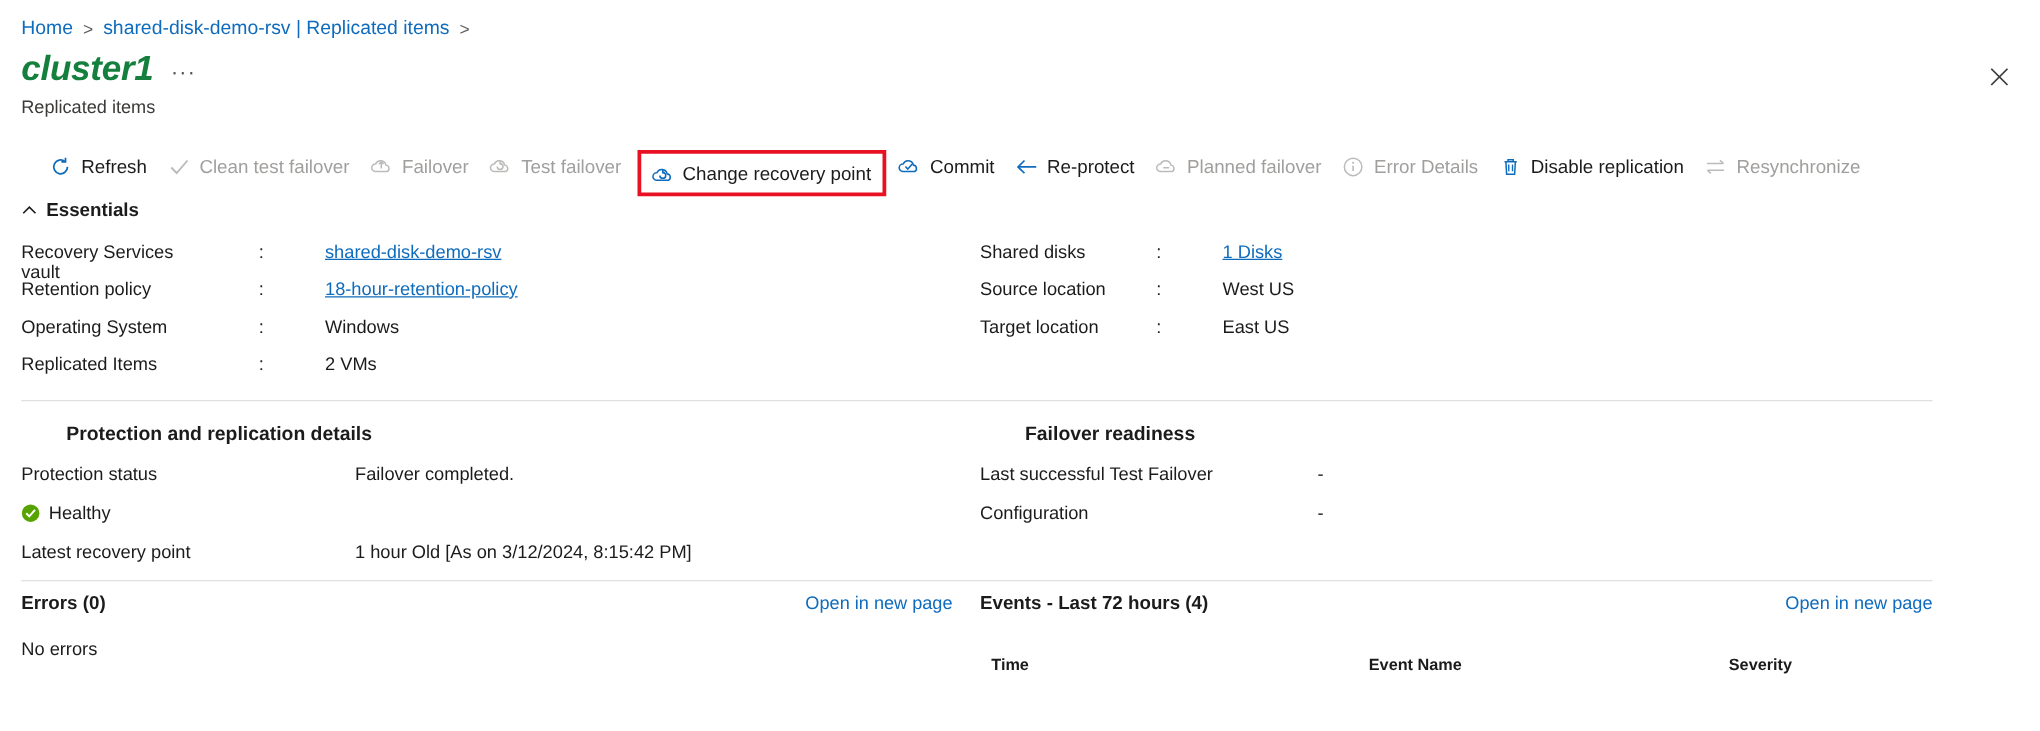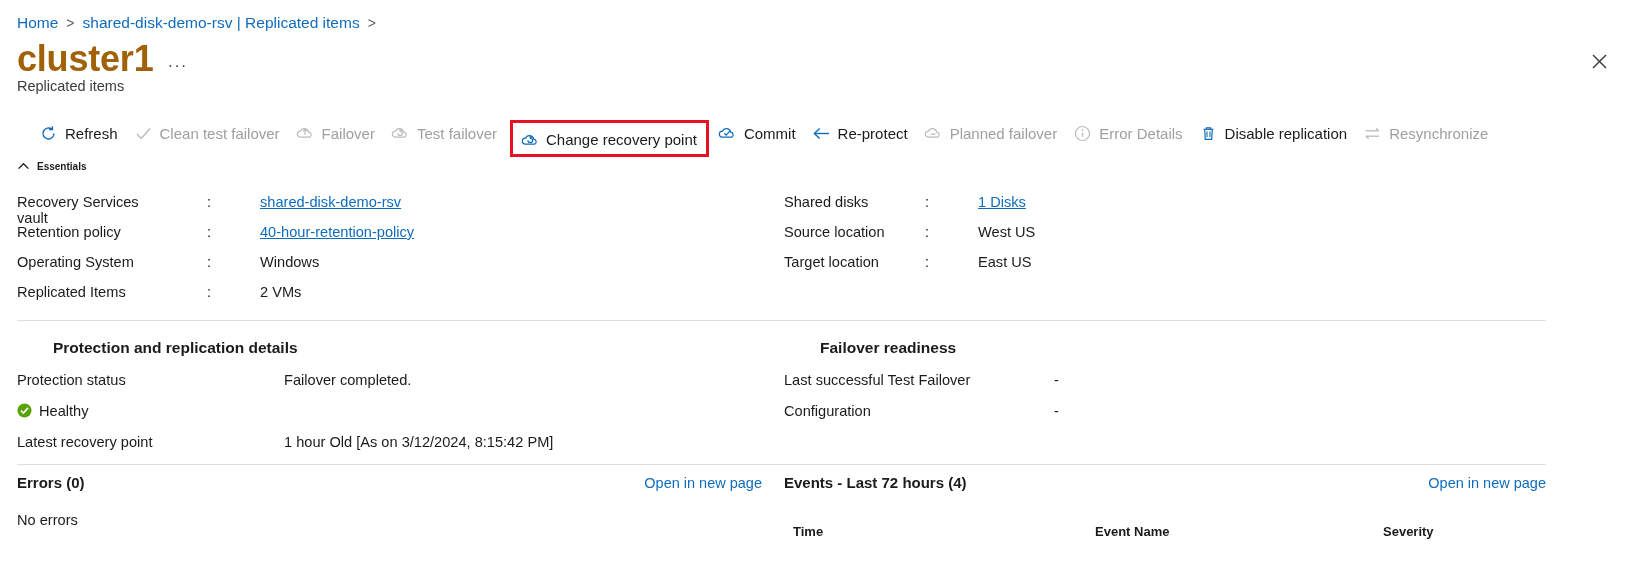--- a/index.html
+++ b/index.html
@@ -40,25 +40,26 @@
   
   .title-row {
     position: absolute;
     left: 17px;
     top: 41px;
     display: flex;
     align-items: flex-end;
     gap: 14px;
   }
   .page-title {
-    font-size: 36px;
+    font-size: 28px;
     font-weight: 600;
     line-height: 1;
-    color: #a16207;
+    color: #15803d;
     letter-spacing: -0.2px;
+    font-style: italic;
   }
   .ellipsis-btn {
     font-size: 17px;
     color: #4a4a4a;
     line-height: 1;
     padding-bottom: 3px;
     cursor: pointer;
     letter-spacing: 1px;
   }
   .subtitle {
@@ -126,21 +127,21 @@
   }
 
   
   .essentials-head {
     position: absolute;
     left: 17px;
     top: 160px;
     display: flex;
     align-items: center;
     gap: 7px;
-    font-size: 10px;
+    font-size: 15px;
     font-weight: 700;
     color: #1b1b1b;
     cursor: pointer;
   }
   .chev {
     width: 13px;
     height: 13px;
     display: inline-flex;
     align-items: center;
     justify-content: center;
@@ -440,21 +441,21 @@
 
 <div class="ess-col-left">
   <div class="ess-row">
     <span class="ess-key">Recovery Services vault</span>
     <span class="ess-colon">:</span>
     <span class="ess-val"><a>shared-disk-demo-rsv</a></span>
   </div>
   <div class="ess-row">
     <span class="ess-key">Retention policy</span>
     <span class="ess-colon">:</span>
-    <span class="ess-val"><a>40-hour-retention-policy</a></span>
+    <span class="ess-val"><a>18-hour-retention-policy</a></span>
   </div>
   <div class="ess-row">
     <span class="ess-key">Operating System</span>
     <span class="ess-colon">:</span>
     <span class="ess-val">Windows</span>
   </div>
   <div class="ess-row">
     <span class="ess-key">Replicated Items</span>
     <span class="ess-colon">:</span>
     <span class="ess-val">2 VMs</span>

